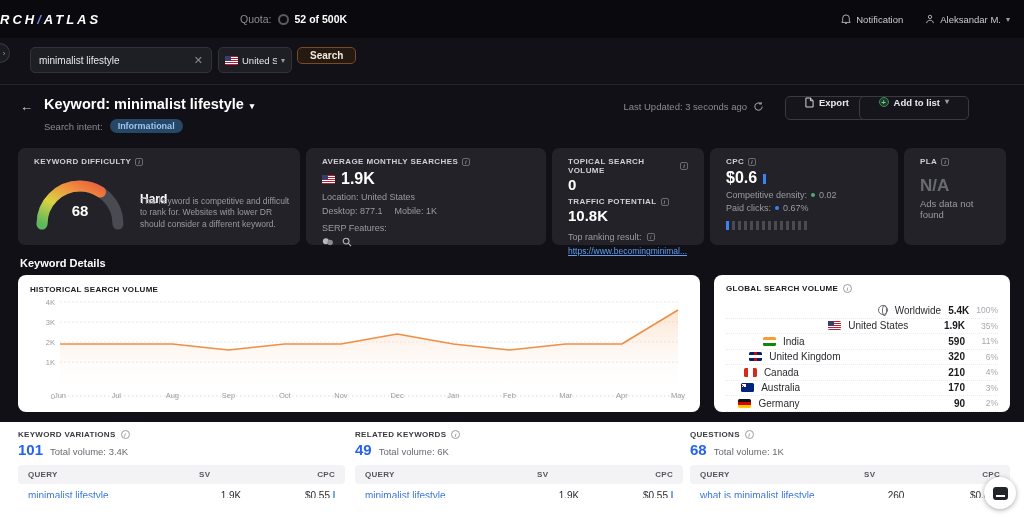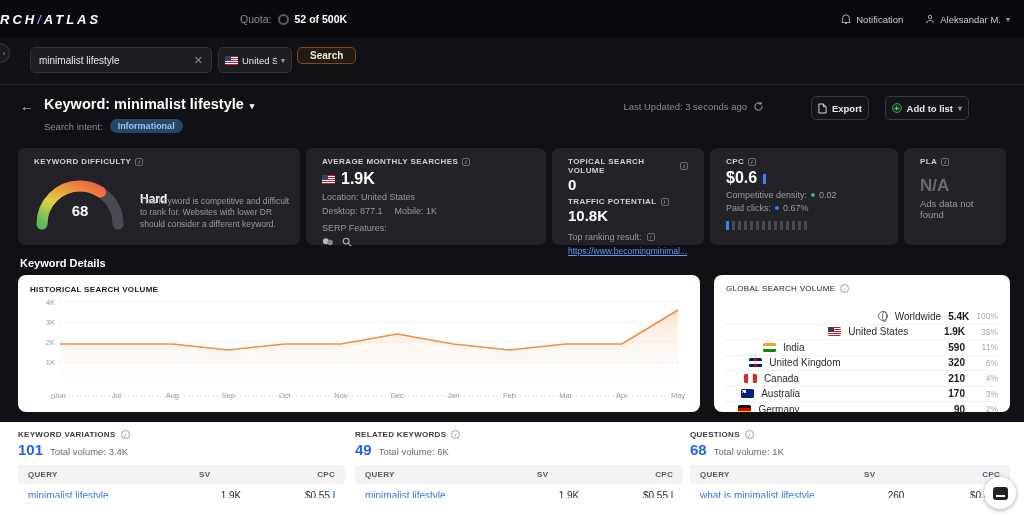--- a/index.html
+++ b/index.html
@@ -45,21 +45,21 @@
   .kw-title { position:absolute; left:44px; top:11px; color:#fff; font-size:14.5px; font-weight:bold; }
   .kw-title .caret { margin-left:6px; font-size:9px; color:#fff; }
   .intent-row { position:absolute; left:44px; top:34px; display:flex; align-items:center; gap:7px; }
   .intent-label { color:#8b8b93; font-size:9.5px; }
   .intent-badge { background:#274766; color:#9cc3f0; font-size:9px; font-weight:bold;
     padding:2px 8px; border-radius:8px; }
   .updated { position:absolute; right:260px; top:16px; color:#8b8b93; font-size:9.5px;
     display:flex; align-items:center; gap:6px; }
   .btn-outline { position:absolute; top:11px; height:24px; background:#15151b; border:1px solid #3a3a42;
     border-radius:5px; color:#e8e8ec; font-size:9.5px; font-weight:bold; display:flex;
-    align-items:center; gap:5px; padding:0 6px; cursor:pointer; }
+    gap:5px; padding:0 19px; cursor:pointer; }
   .btn-export { right:155px; }
   .btn-addlist { right:55px; }
   .plus-dot { width:10px; height:10px; border-radius:50%; background:#1d3a28; border:1px solid #3f8b53;
     color:#6fce85; font-size:8px; line-height:9px; text-align:center; }
 
   
   .cards { position:absolute; top:148px; left:18px; width:988px; height:97px; display:flex; gap:6px; }
   .mcard { background:#222228; border-radius:7px; padding:9px 16px; position:relative; }
   .mlabel { display:flex; align-items:center; gap:4px; color:#cfcfd6; font-size:8px; font-weight:bold;
     letter-spacing:.4px; }
@@ -96,21 +96,21 @@
   .pla-note { color:#9a9aa2; font-size:9.5px; margin-top:2px; }
 
   
   .section-title { position:absolute; left:20px; top:257px; color:#fff; font-size:11px; font-weight:bold; }
   .chart-card { position:absolute; left:18px; top:275px; width:682px; height:137px; background:#fff;
     border-radius:8px; padding:10px 12px 4px; }
   .chart-title { color:#1a1a1e; font-size:8px; font-weight:bold; letter-spacing:.3px; }
   .gsv-card { position:absolute; left:714px; top:275px; width:296px; height:137px; background:#fff;
     border-radius:8px; padding:9px 12px; overflow:hidden; }
   .gsv-title { display:flex; align-items:center; gap:5px; color:#1a1a1e; font-size:8px;
-    font-weight:normal; letter-spacing:.3px; margin-bottom:16px; }
+    font-weight:bold; letter-spacing:.3px; margin-bottom:10px; }
   .info-o { display:inline-block; width:9px; height:9px; border:1px solid #9a9aa2; border-radius:50%;
     color:#9a9aa2; font-size:6px; line-height:8px; text-align:center; font-style:italic; }
   .gsv-row { position:relative; height:15.5px; display:flex; align-items:center; gap:7px;
     border-bottom:1px dotted #ececf0; cursor:pointer; }
   .gsv-bar { position:absolute; left:-4px; top:1px; bottom:1px; background:#fcead9; border-radius:2px; z-index:0; }
   .gsv-row > * { position:relative; z-index:1; }
   .flag { width:13px; height:9px; border-radius:1.5px; flex:none; background:#ccc; }
   .flag.globe { width:10px; height:10px; border-radius:50%; border:1.5px solid #6a6a72; background:transparent; position:relative; }
   .flag.globe:after { content:""; position:absolute; left:3px; top:-1px; width:3px; height:9px;
     border:1px solid #6a6a72; border-radius:50%; }

